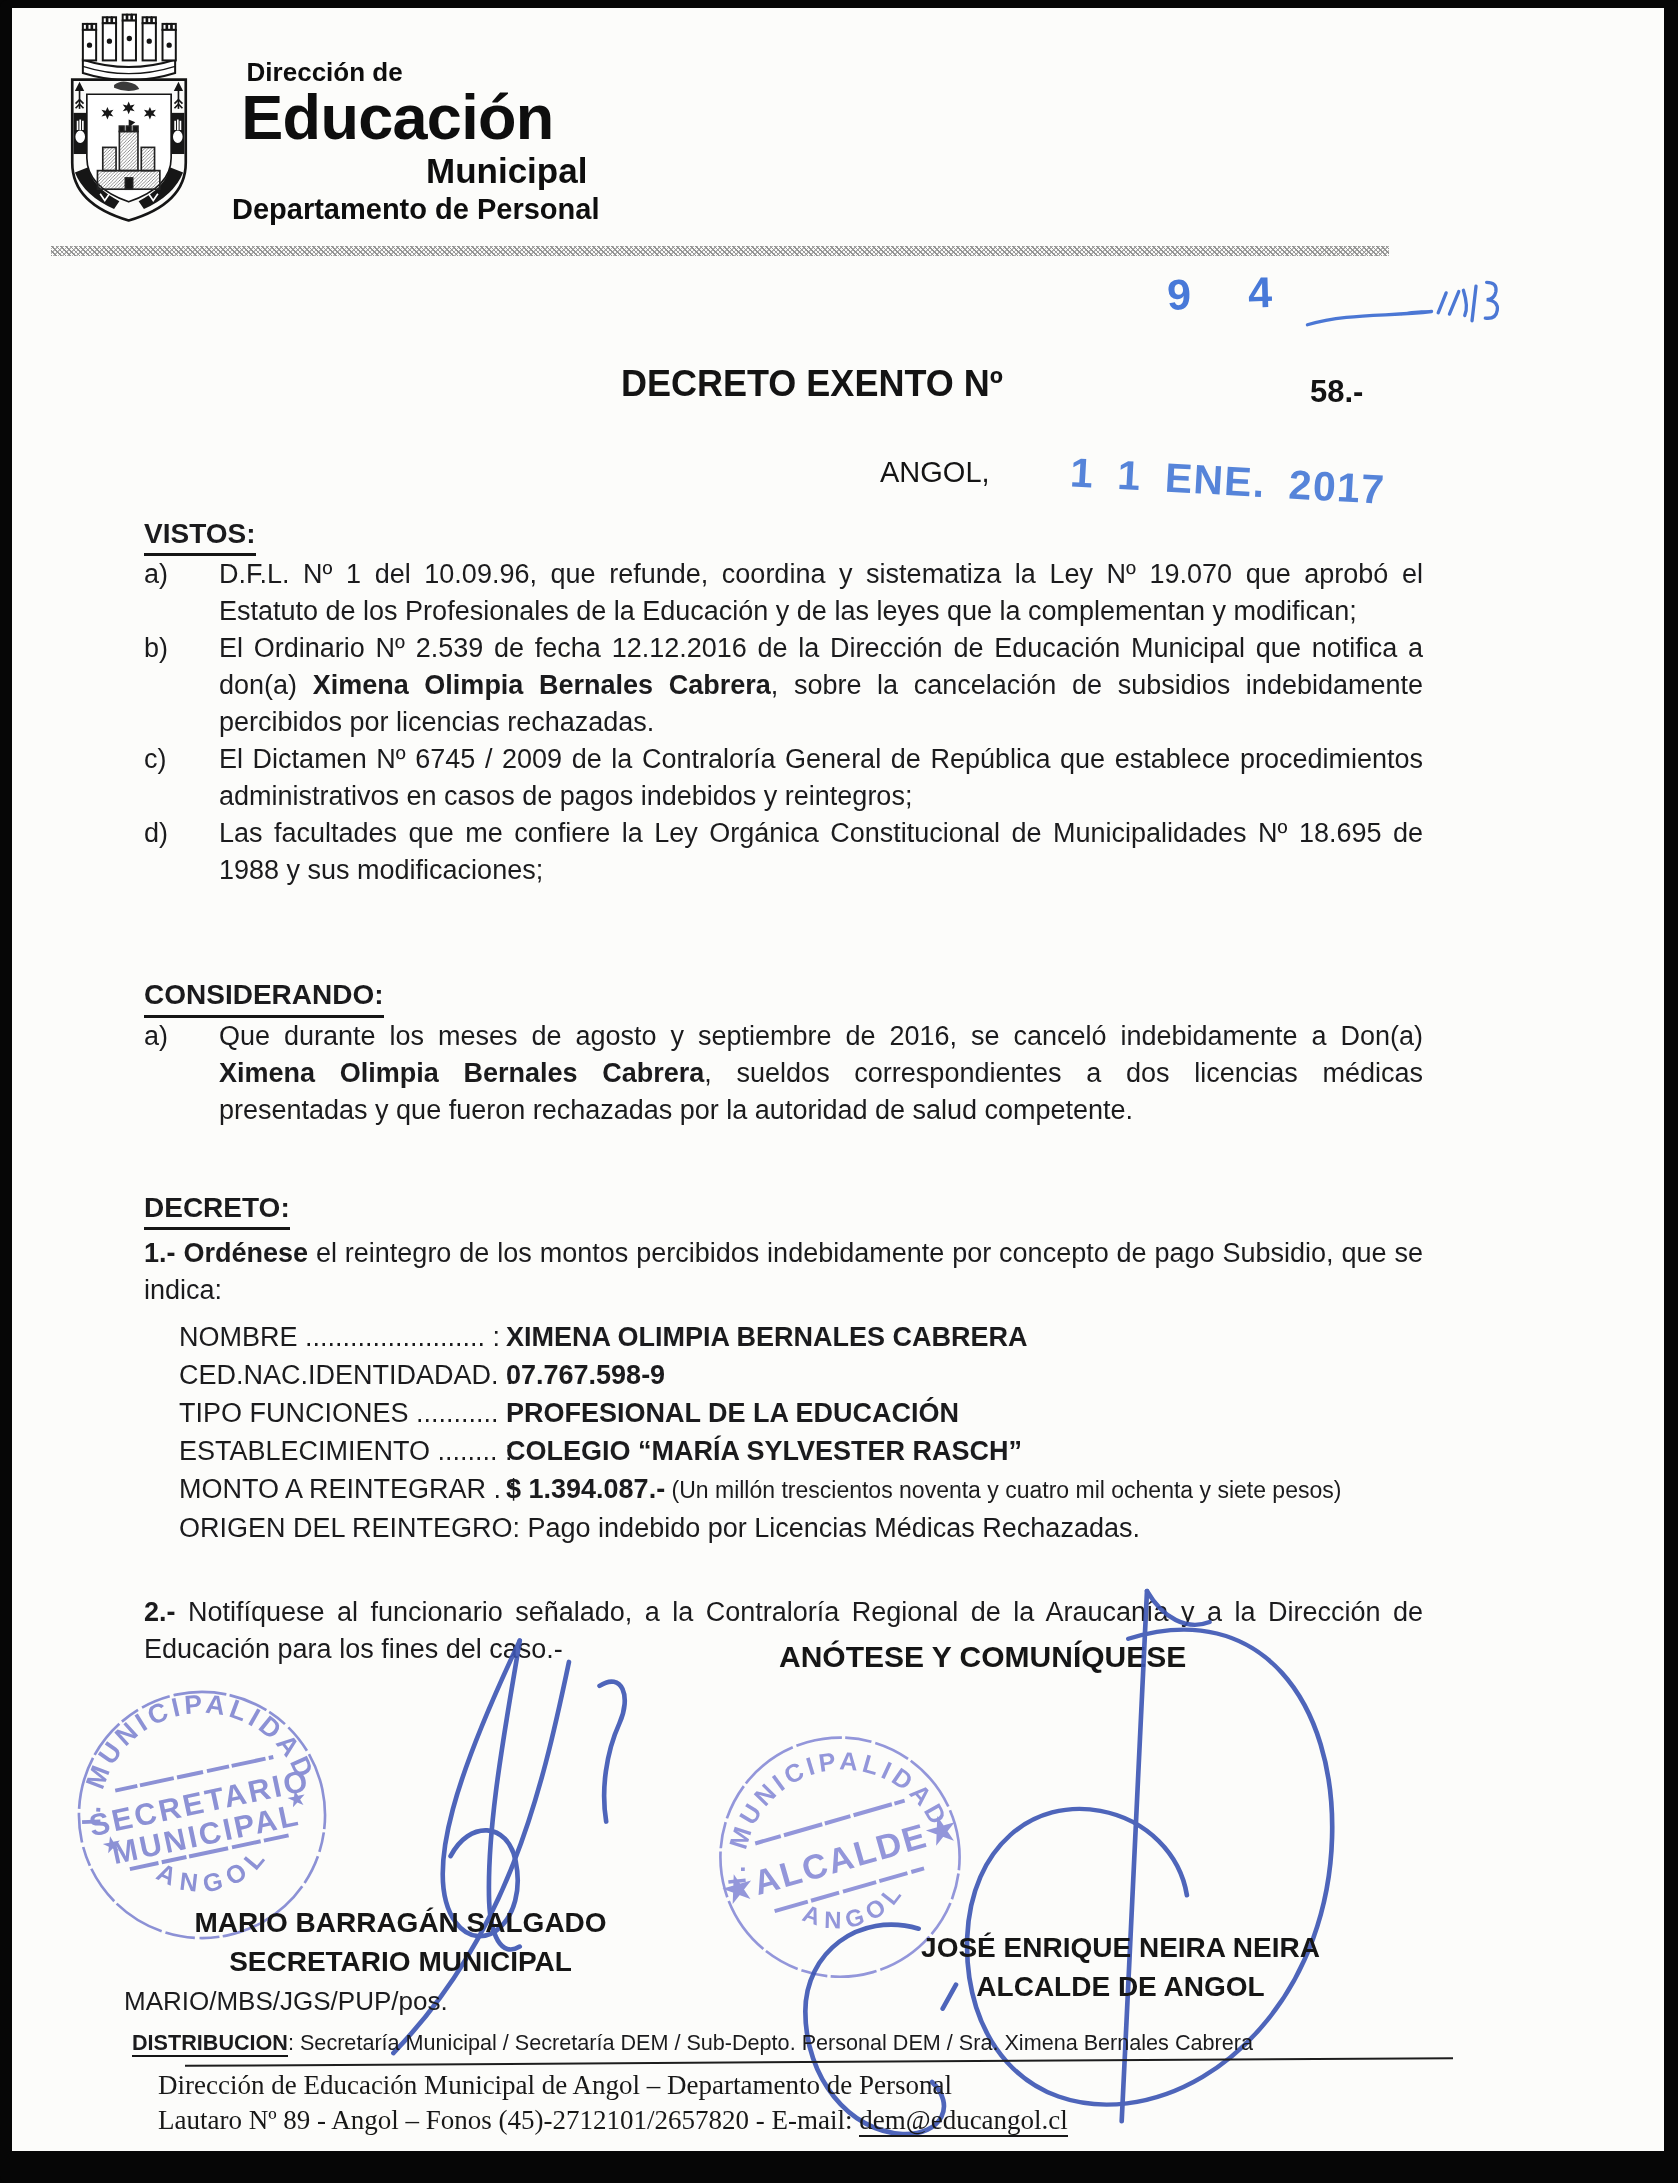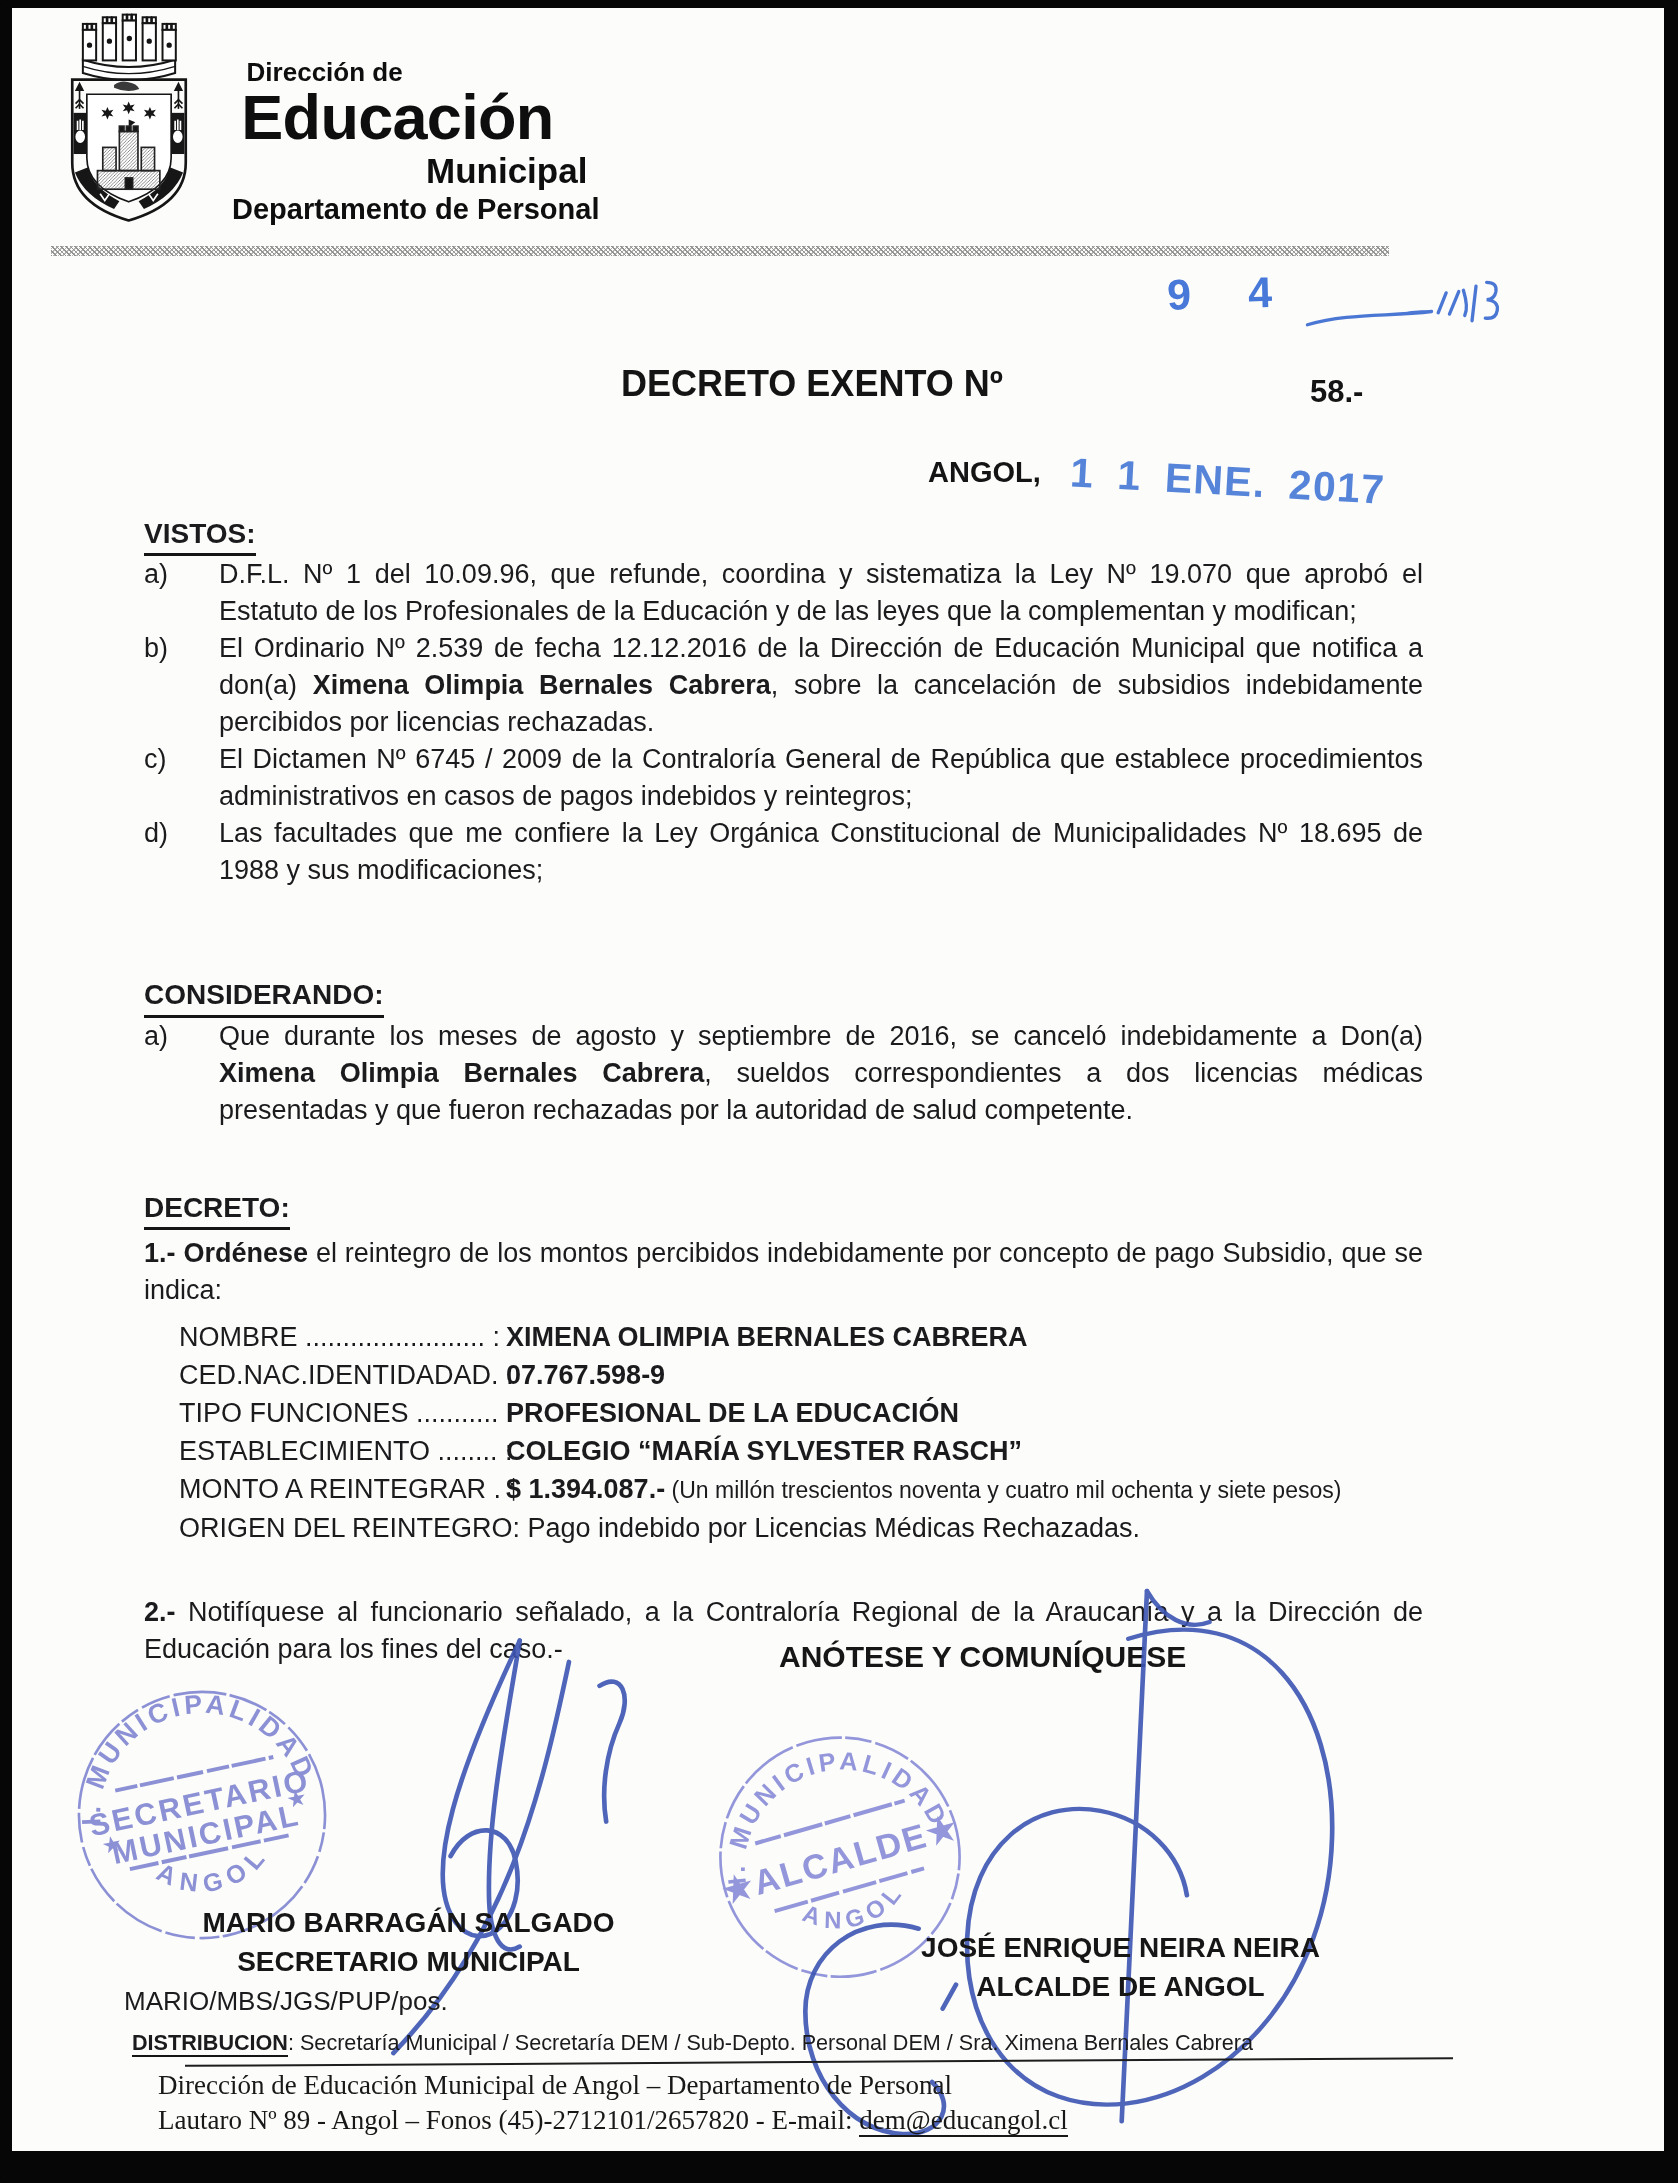--- a/index.html
+++ b/index.html
@@ -18,21 +18,21 @@
                repeating-linear-gradient(-45deg,#8a8a8a 0 1.3px,transparent 1.3px 3.3px);}
 
   
   .handnum{position:absolute;left:1155px;top:261px;font-size:43px;font-weight:600;letter-spacing:22.6px;color:#4879d8;transform:rotate(-1.5deg);}
   .scribble{position:absolute;left:1290px;top:265px;}
   .datestamp{position:absolute;left:1058px;top:450px;font-size:41px;font-weight:600;color:#4e7ed8;letter-spacing:1.3px;word-spacing:10.6px;transform:rotate(3.2deg);opacity:.95;}
 
   
   .title{position:absolute;left:609px;top:355px;font-size:36px;font-weight:bold;color:#141414;}
   .dnum{position:absolute;left:1298px;top:366px;font-size:31px;font-weight:bold;color:#141414;}
-  .city{position:absolute;left:868px;top:448px;font-size:29px;font-weight:bold;color:#141414;margin-left:48px;}
+  .city{position:absolute;left:868px;top:448px;font-size:29px;font-weight:normal;color:#141414;}
 
   
   .main{position:absolute;left:132px;top:507px;width:1279px;font-size:27px;line-height:37px;}
   .sec-h{font-size:28px;font-weight:bold;display:inline-block;border-bottom:3.3px solid #151515;padding-bottom:1.3px;}
   .item{display:flex;}
   .marker{width:75px;flex:none;}
   .itxt{flex:1;text-align:justify;}
   .considerando-h{margin-top:87px;}
   .decreto-h{margin-top:60px;}
   .p1{margin-top:5.3px;text-align:justify;}
@@ -46,21 +46,21 @@
 
   .anotese{position:absolute;left:767px;top:1632px;font-size:30px;font-weight:bold;color:#161616;}
 
   
   .stamp{position:absolute;opacity:.88;}
   .sig{position:absolute;opacity:.9;}
   .sig path{fill:none;stroke:#3c55b4;stroke-width:7;stroke-linecap:round;}
   .stamp text{font-family:"Liberation Sans",sans-serif;}
 
   .nameblk{position:absolute;text-align:center;font-weight:bold;font-size:28px;line-height:39px;color:#161616;}
-  .nb-left{left:190px;top:1895px;width:413px;text-align:center;}
+  .nb-left{left:182px;top:1895px;width:413px;text-align:center;}
   .nb-right{left:902px;top:1920px;width:413px;}
 
   .initials{position:absolute;left:112px;top:1978px;font-size:26px;}
   .distrib{position:absolute;left:120px;top:2022px;font-size:21.6px;}
   .distrib .dl{font-weight:bold;border-bottom:2px solid #151515;}
 
   .footrule{position:absolute;left:173px;top:2053px;width:1268px;height:2px;background:#1d1d1d;transform:rotate(-0.35deg);}
   .footer{position:absolute;left:146px;top:2060px;width:1238px;text-align:left;
           font-family:"Liberation Serif",serif;font-size:27px;line-height:35px;color:#181818;}
   .email{border-bottom:2px solid #181818;}

